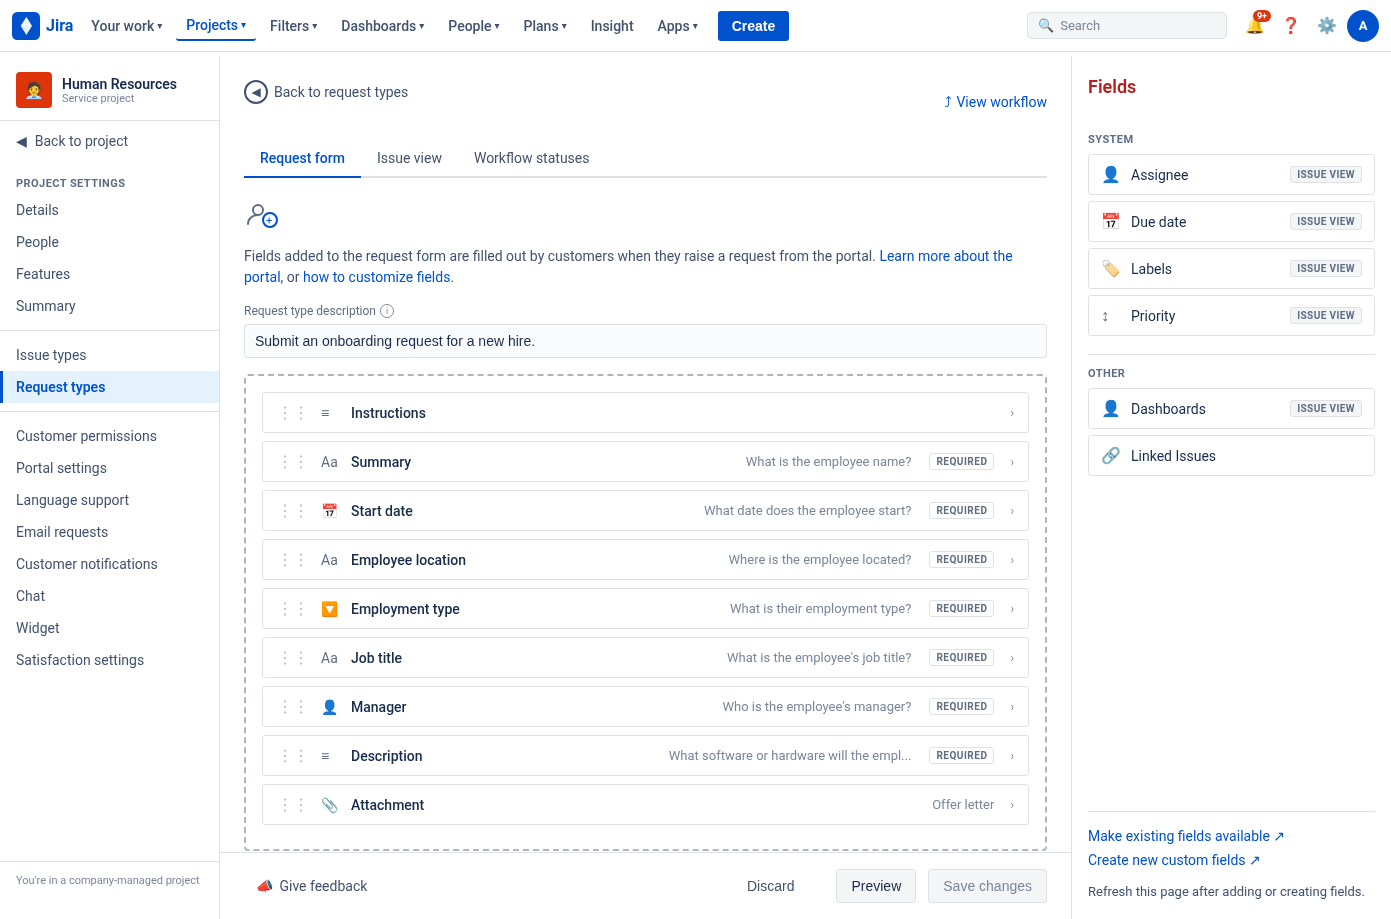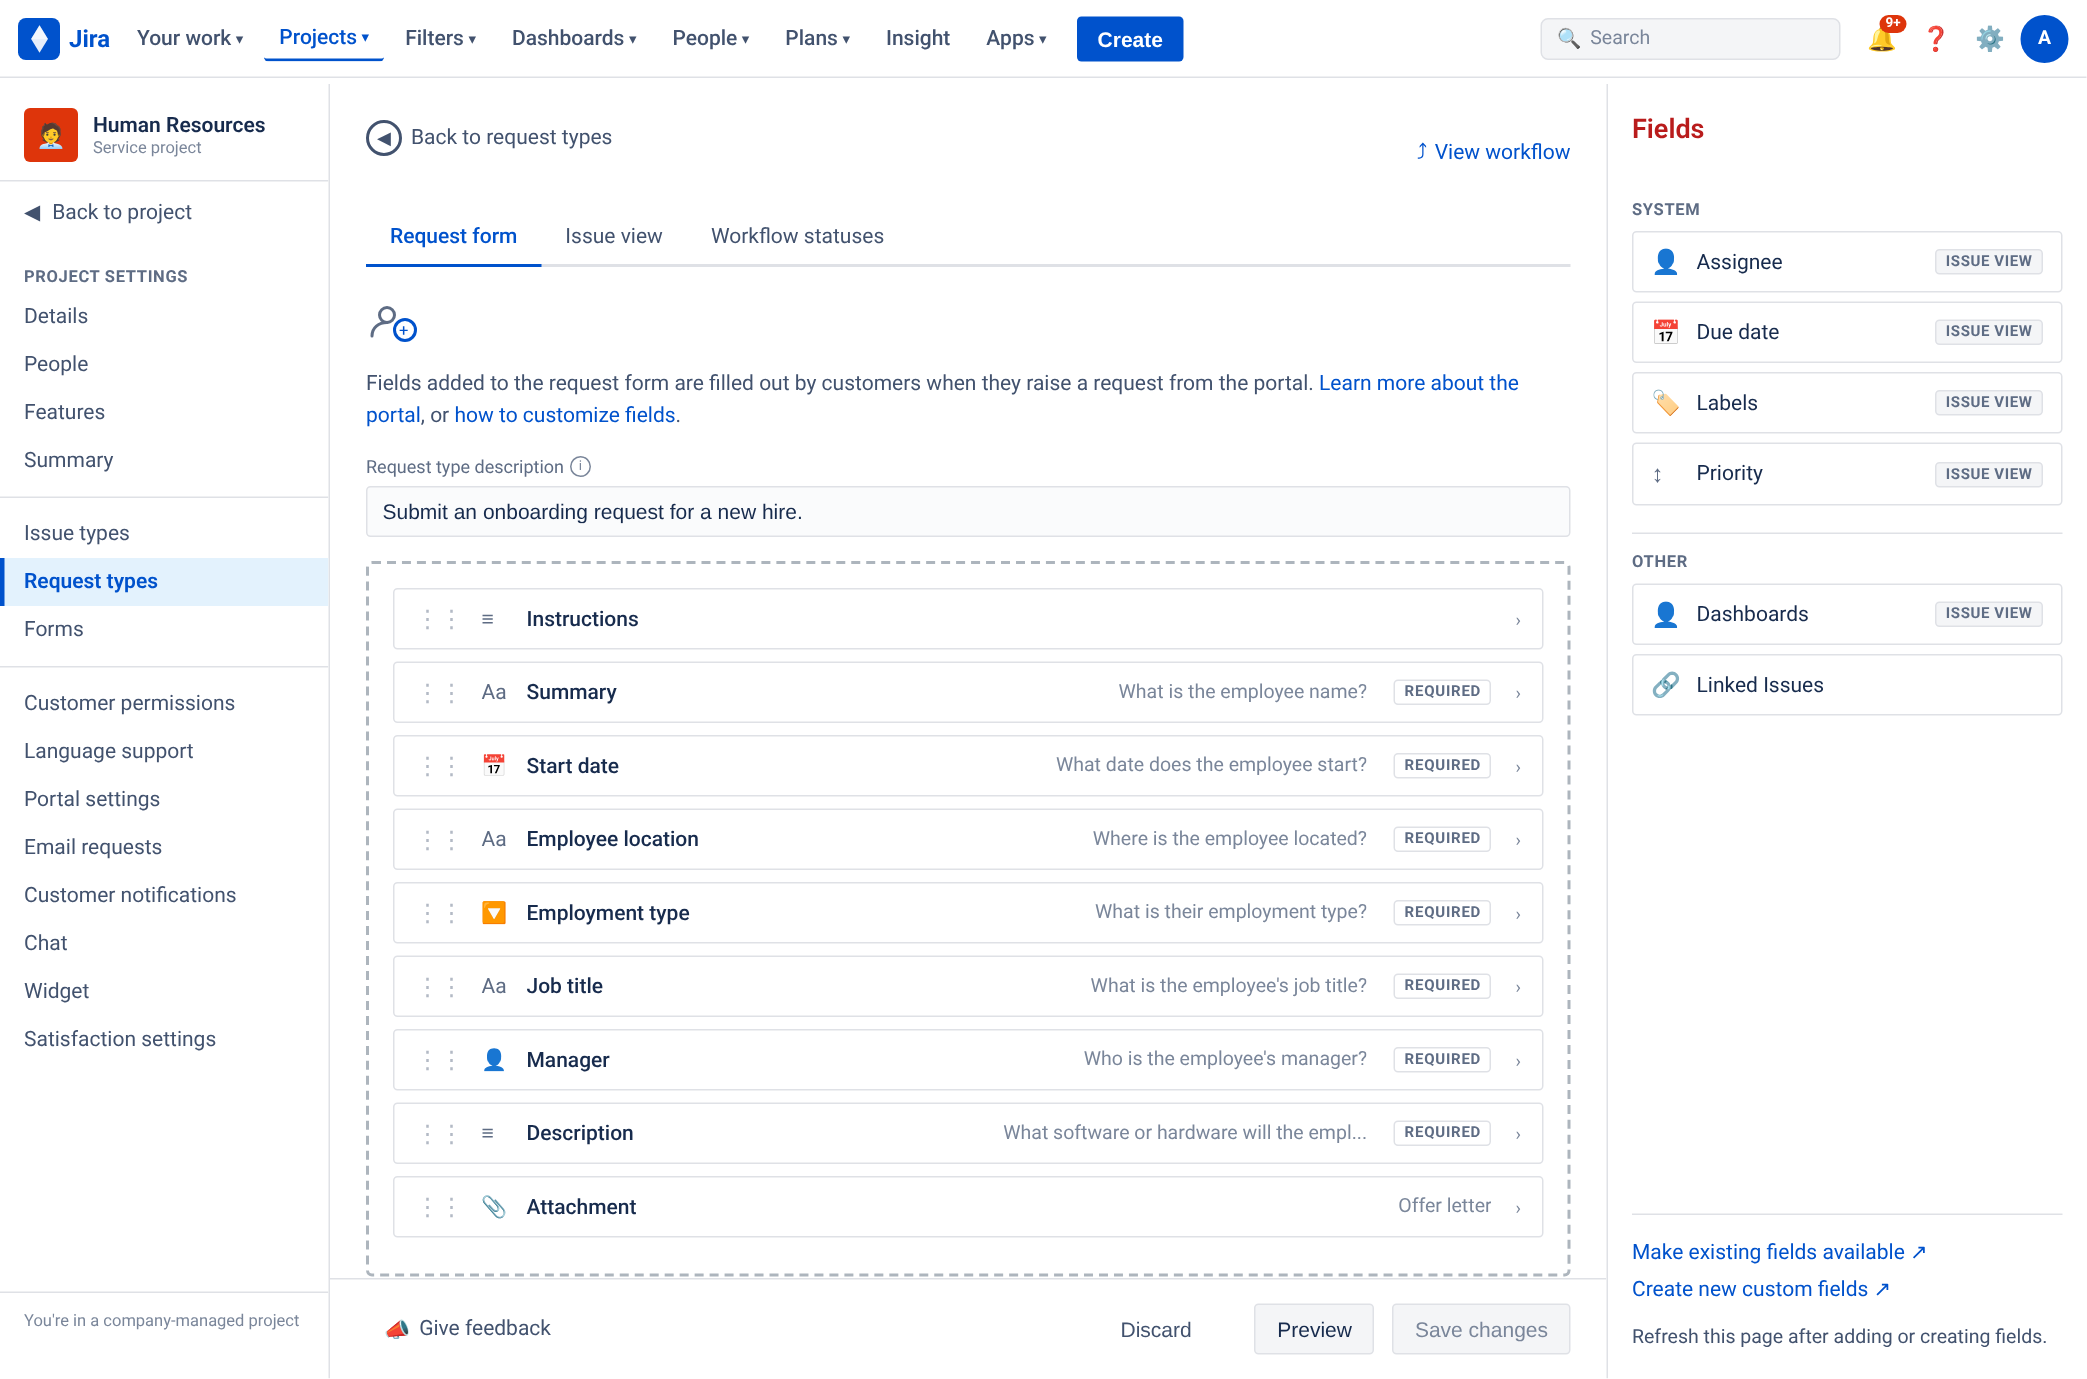--- a/index.html
+++ b/index.html
@@ -178,25 +178,24 @@
       <span>Back to project</span>
     </div>
     <div class="sidebar-section-title">Project settings</div>
     <div class="sidebar-item"><span>Details</span></div>
     <div class="sidebar-item"><span>People</span></div>
     <div class="sidebar-item"><span>Features</span></div>
     <div class="sidebar-item"><span>Summary</span></div>
     <hr class="sidebar-divider">
     <div class="sidebar-item"><span>Issue types</span></div>
     <div class="sidebar-item active"><span>Request types</span></div>
-    <div class="sidebar-item"><span>Forms</span></div>
     <hr class="sidebar-divider">
     <div class="sidebar-item"><span>Customer permissions</span></div>
+    <div class="sidebar-item"><span>Portal settings</span></div>
     <div class="sidebar-item"><span>Language support</span></div>
-    <div class="sidebar-item"><span>Portal settings</span></div>
     <div class="sidebar-item"><span>Email requests</span></div>
     <div class="sidebar-item"><span>Customer notifications</span></div>
     <div class="sidebar-item"><span>Chat</span></div>
     <div class="sidebar-item"><span>Widget</span></div>
     <div class="sidebar-item"><span>Satisfaction settings</span></div>
     <div class="sidebar-bottom">You're in a company-managed project</div>
   </aside>
 
   <div style="flex:1;display:flex;flex-direction:column;overflow:hidden;">
     <div class="content-area">

